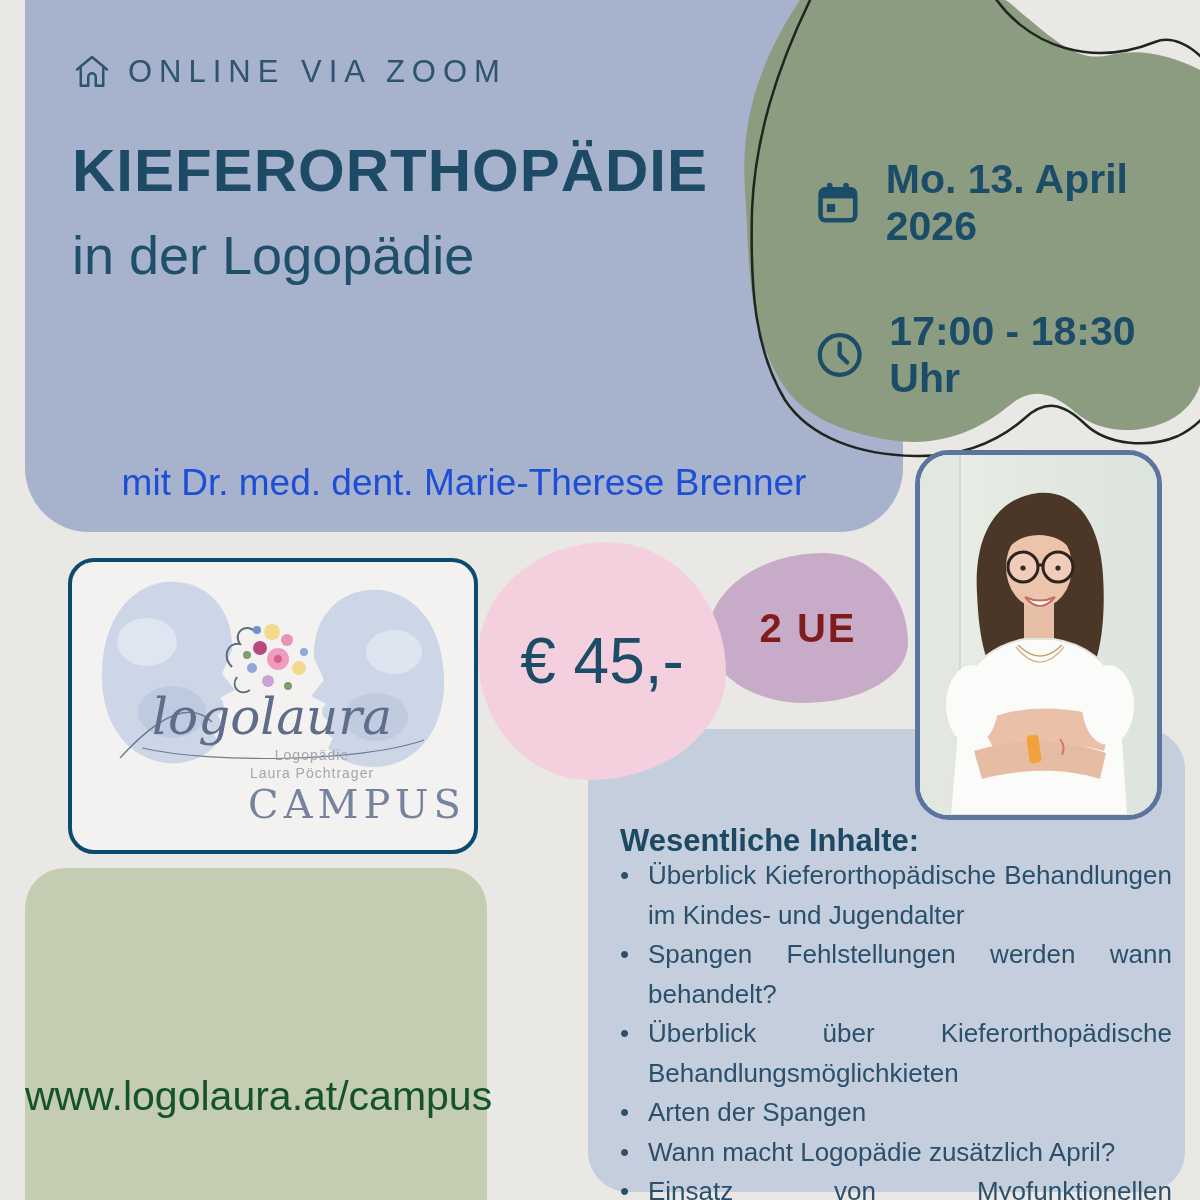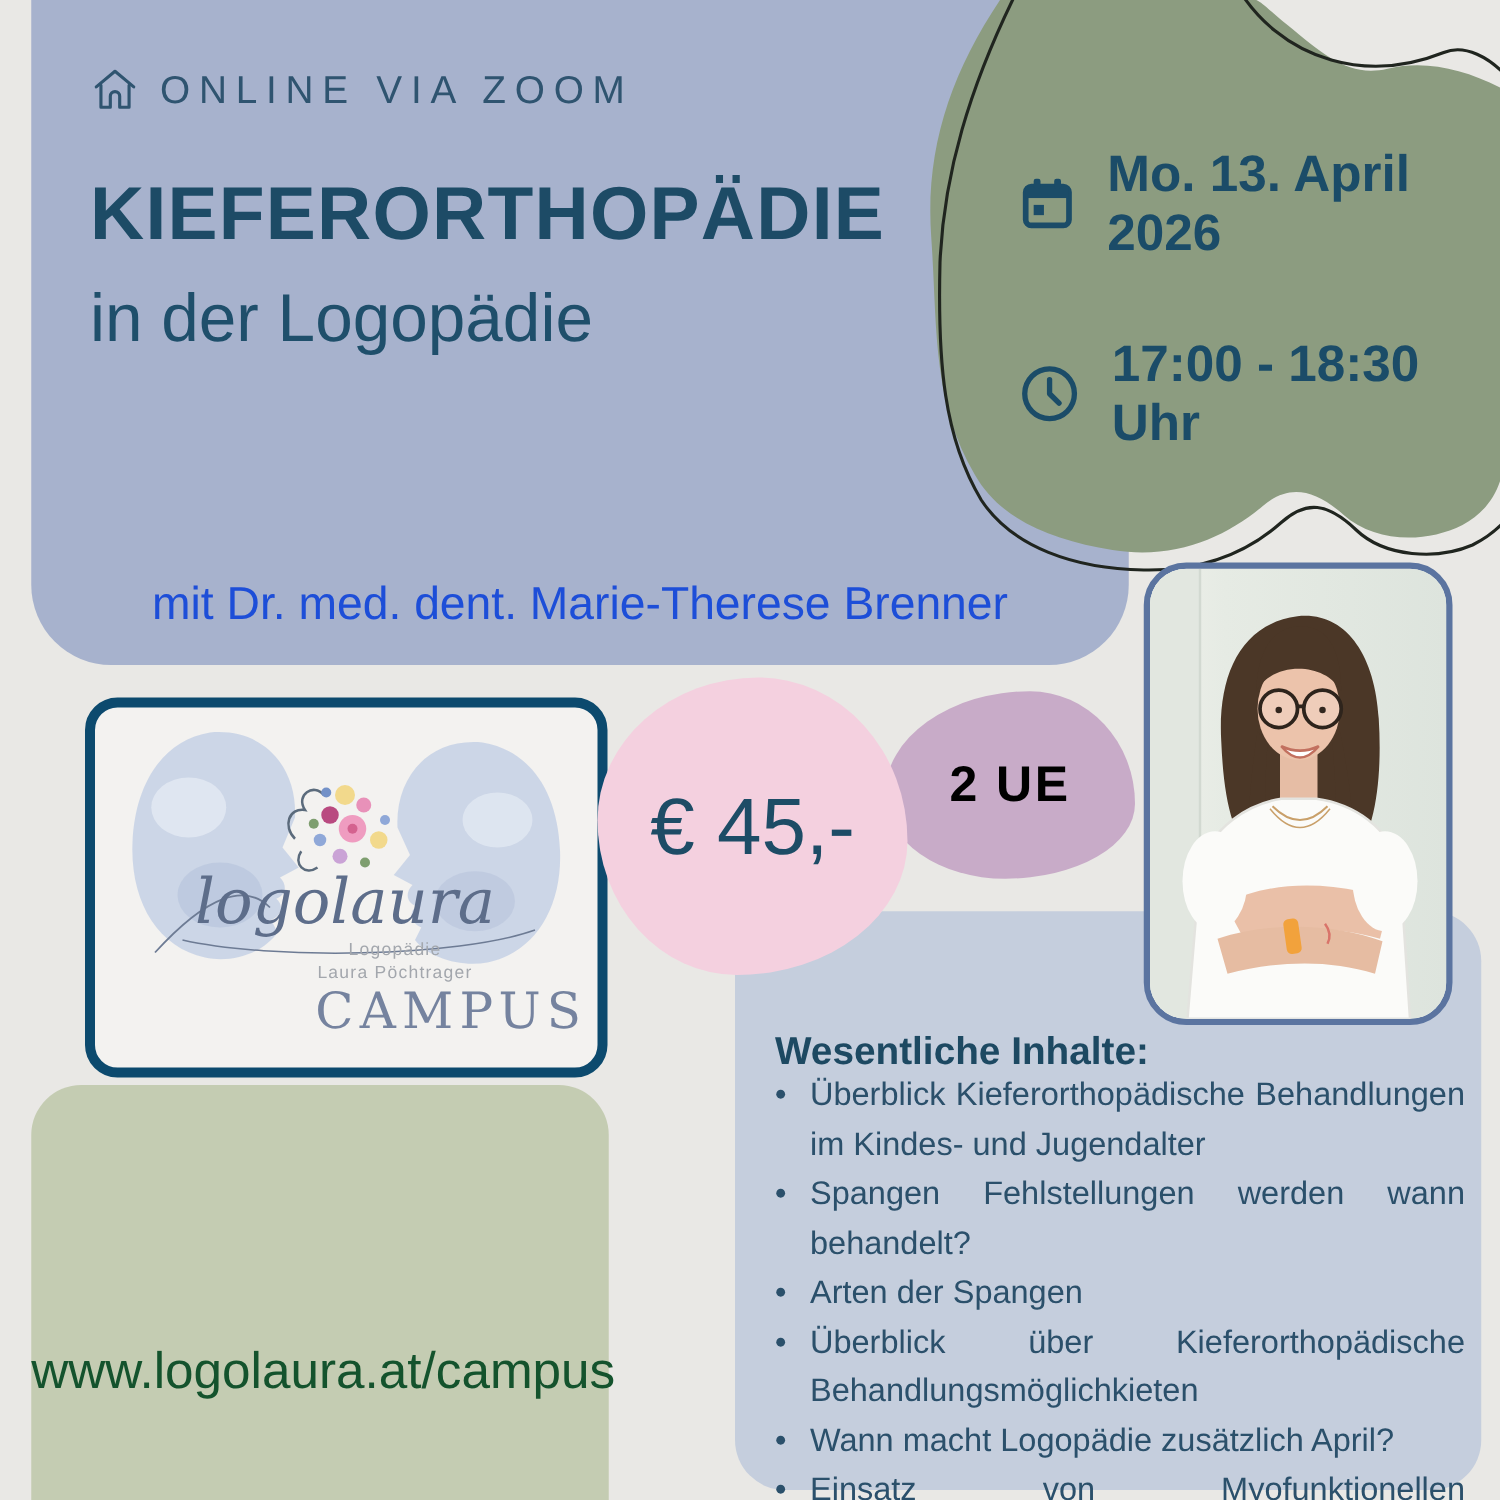--- a/index.html
+++ b/index.html
@@ -16,36 +16,36 @@
 
   .title-block{position:absolute;left:72px;top:138px;color:#1d4b66;}
   .title-line1{font-size:60px;font-weight:700;letter-spacing:1px;line-height:1.1;}
   .title-line2{font-size:54px;font-weight:400;margin-top:22px;line-height:1.1;color:#1f4f6b;}
 
   .speaker-line{position:absolute;left:25px;top:462px;width:878px;text-align:center;
     font-size:37px;color:#1d4ed8;}
 
   
   .green-blob{position:absolute;left:700px;top:0;width:500px;height:465px;pointer-events:none;}
-  .event-row{position:absolute;display:flex;align-items:center;gap:26px;color:#1b4c68;}
+  .event-row{position:absolute;display:flex;align-items:center;gap:26px;color:#1b4c68;margin-top:40px;}
   .event-row .txt{font-size:41px;font-weight:700;}
   .row-date{left:816px;top:116px;}
   .row-time{left:816px;top:268px;}
 
   
   .logo-box{position:absolute;left:68px;top:558px;width:402px;height:288px;background:#f3f2f0;
-    border:8px solid #0c4a6e;border-radius:26px;overflow:hidden;text-align:center;}
+    border:4px solid #0c4a6e;border-radius:26px;overflow:hidden;text-align:center;}
 
   
   .price-blob{position:absolute;left:478px;top:542px;width:248px;height:238px;background:#f4d0df;
     border-radius:52% 48% 55% 45% / 48% 55% 45% 52%;display:flex;align-items:center;justify-content:center;z-index:6;}
   .price-text{font-size:64px;font-weight:400;color:#1d4c66;}
   .ue-blob{position:absolute;left:708px;top:553px;width:200px;height:150px;background:#c8abc8;
     border-radius:58% 42% 52% 48% / 55% 60% 40% 45%;display:flex;align-items:center;justify-content:center;z-index:5;}
-  .ue-text{font-size:40px;font-weight:700;color:#000000;letter-spacing:2px;}
+  .ue-text{font-size:40px;font-weight:700;color:#7f1d1d;letter-spacing:2px;}
 
   
   .content-panel{position:absolute;left:588px;top:729px;width:597px;height:463px;background:#c5cedd;
     border-radius:40px;z-index:2;}
   .content-heading{position:absolute;left:620px;top:794px;font-size:31px;font-weight:700;color:#1d4962;z-index:3;margin-top:29px;}
   .bullet-list{position:absolute;left:612px;top:856px;width:560px;z-index:3;
     list-style:none;margin:0;padding:0;color:#2b506b;font-size:26px;line-height:1.52;}
   .bullet-list li{position:relative;padding-left:36px;text-align:justify;text-align-last:left;margin:0;}
   .bullet-list li::before{content:"•";position:absolute;left:8px;top:0;color:#2b506b;}
 
@@ -221,22 +221,22 @@
 
       <ellipse cx="52" cy="250" rx="26" ry="40" fill="#fbfbf9"></ellipse>
       <ellipse cx="188" cy="250" rx="26" ry="40" fill="#fbfbf9"></ellipse>
     </svg>
   </div>
 
   <div class="content-heading">Wesentliche Inhalte:</div>
   <ul class="bullet-list">
     <li>Überblick Kieferorthopädische Behandlungen im Kindes- und Jugendalter</li>
     <li>Spangen Fehlstellungen werden wann behandelt?</li>
+    <li>Überblick über Kieferorthopädische Behandlungsmöglichkieten</li>
     <li>Arten der Spangen</li>
-    <li>Überblick über Kieferorthopädische Behandlungsmöglichkieten</li>
     <li>Wann macht Logopädie zusätzlich April?</li>
     <li>Einsatz von Myofunktionellen Trainingsgeräten</li>
   </ul>
 
   <div class="reg-panel">
     <div class="reg-url">www.logolaura.at/campus</div>
   </div>
 
 </div>
 

